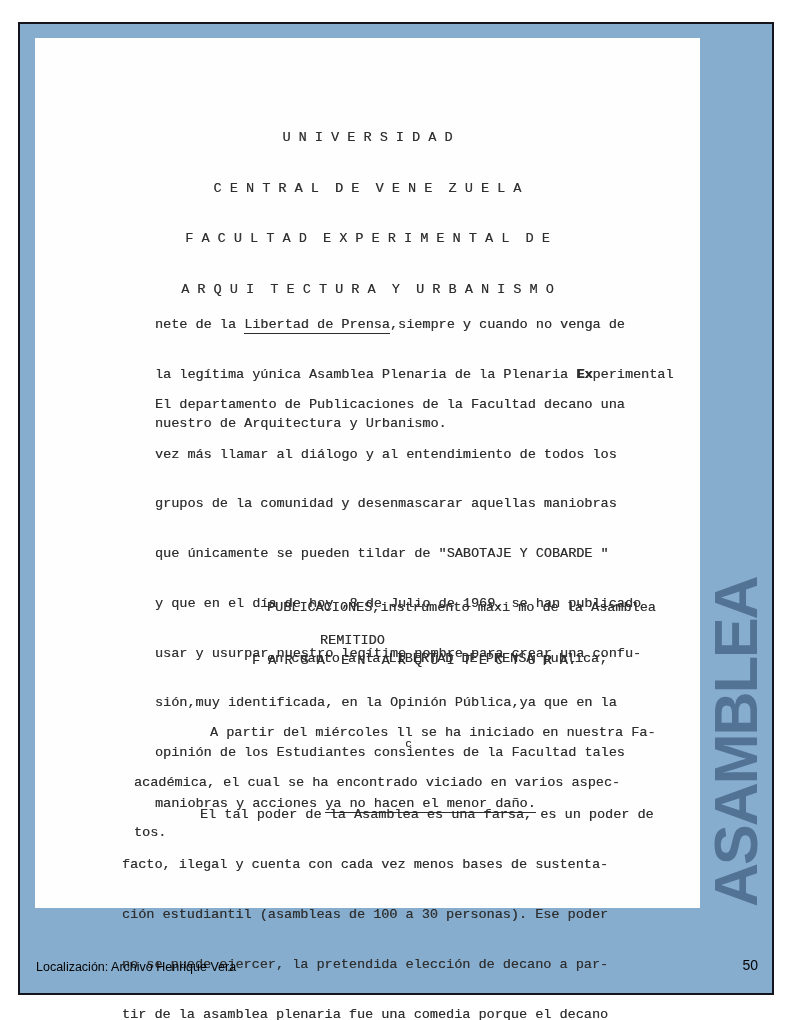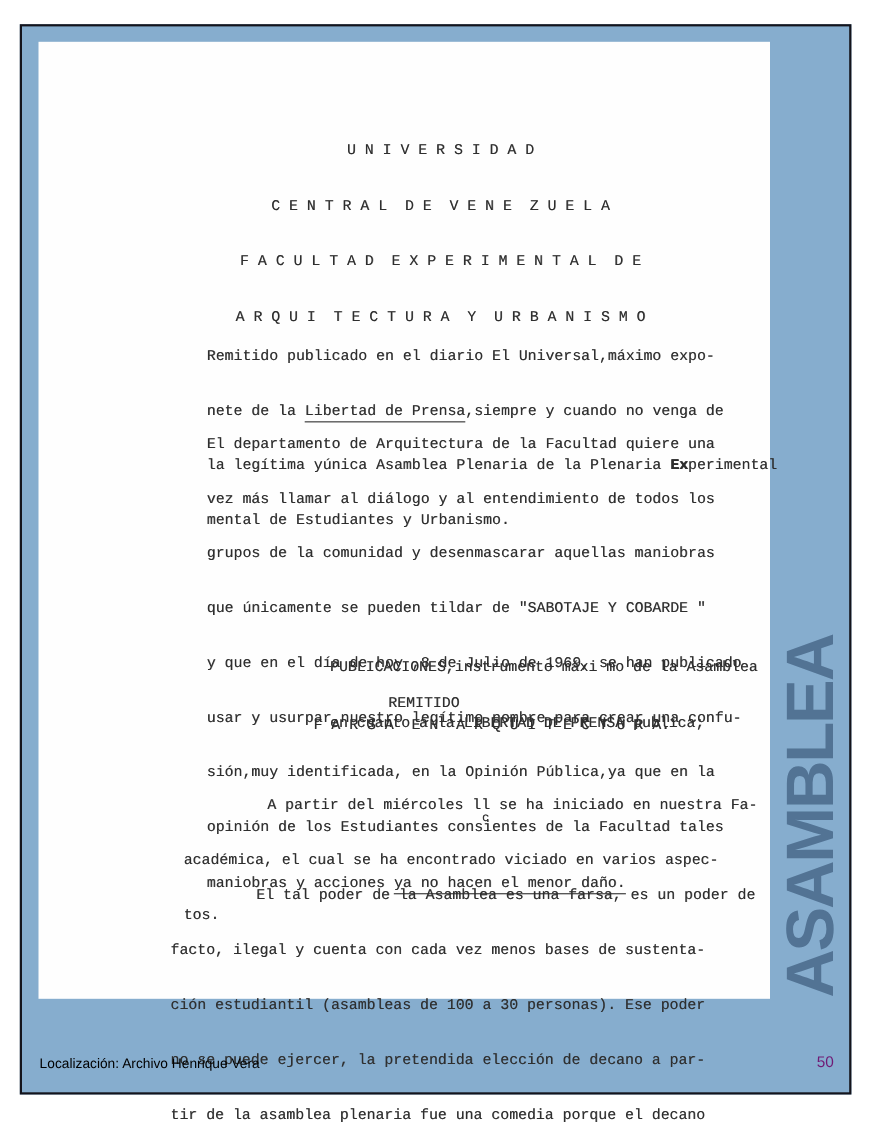--- a/index.html
+++ b/index.html
@@ -6,66 +6,65 @@
   .canvas{position:relative;width:792px;height:1020px;background:#ffffff;overflow:hidden;
           font-family:"Liberation Sans",sans-serif;}
   .frame{position:absolute;left:18px;top:22px;width:756px;height:973px;
          background:#86adce;border:2px solid #14141c;box-sizing:border-box;}
   .page{position:absolute;left:15px;top:14px;width:665px;height:870px;background:#fefefe;}
 
   
   .tw{font-family:"Liberation Mono","DejaVu Sans Mono",monospace;
       font-size:13.5px;color:#2e2e2e;white-space:pre;
       text-shadow:0.3px 0 0 rgba(46,46,46,.55);}
-  .block{position:absolute;padding-left:33px;}
+  .block{position:absolute;}
   .lh197 div{line-height:19.7px;}
   .lh20 div{line-height:20px;}
   .lh205 div{line-height:20.5px;}
   .lh21 div{line-height:21px;}
   .u{border-bottom:1.3px solid #2e2e2e;padding-bottom:1px;}
   .b{font-weight:bold;text-shadow:0.6px 0 0 #2e2e2e;}
   .sup-c{display:inline-block;width:0;overflow:visible;position:relative;
          top:-9px;left:-1px;font-size:11px;}
   .header-block{left:0;width:665px;text-align:center;}
 
   
   .side-label{position:absolute;left:679px;top:883px;width:292px;height:74px;
       transform:rotate(-90deg);transform-origin:0 0;
       font-family:"Liberation Sans",sans-serif;font-weight:bold;
       font-size:61px;line-height:74px;letter-spacing:-2px;color:#527394;
       white-space:nowrap;}
 
   .footer-left{position:absolute;left:16px;top:936px;font-size:12.5px;color:#000000;}
-  .footer-page{position:absolute;right:14px;top:933px;font-size:14px;color:#701a75;}
+  .footer-page{position:absolute;right:14px;top:933px;font-size:14px;color:#000000;}
 </style>
 </head>
 <body>
 
 <div class="canvas">
   <div class="frame">
 
     <div class="page">
 
       <div class="block header-block tw lh205" style="top:60px;">
         <div>U N I V E R S I D A D</div>
         <div>C E N T R A L  D E  V E N E  Z U E L A</div>
         <div>F A C U L T A D  E X P E R I M E N T A L  D E</div>
         <div>A R Q U I  T E C T U R A  Y  U R B A N I S M O</div>
       </div>
 
 
       <div class="block tw lh197" style="top:247px;left:120px;">
-        <div>Remitido publicado en el diario El Universal,máximo expo-</div>
         <div><span>nete de la </span><span class="u">Libertad de Prensa</span><span>,siempre y cuando no venga de</span></div>
         <div><span>la legítima yúnica Asamblea Plenaria de la Plenaria </span><span class="b">Ex</span><span>perimental</span></div>
-        <div>mental de Estudiantes y Urbanismo.</div>
+        <div>nuestro de Arquitectura y Urbanismo.</div>
       </div>
 
       <div class="block tw lh197" style="top:327px;left:120px;">
-        <div>El departamento de Arquitectura de la Facultad quiere una</div>
+        <div>El departamento de Publicaciones de la Facultad decano una</div>
         <div>vez más llamar al diálogo y al entendimiento de todos los</div>
         <div>grupos de la comunidad y desenmascarar aquellas maniobras</div>
         <div>que únicamente se pueden tildar de "SABOTAJE Y COBARDE "</div>
         <div>y que en el día de hoy ,8 de Julio de 1969, se han publicado</div>
         <div>usar y usurpar nuestro legítimo nombre para crear una confu-</div>
         <div>sión,muy identificada, en la Opinión Pública,ya que en la</div>
         <div><span>opinión de los Estudiantes cons</span><span class="sup-c">c</span><span>ientes de la Facultad tales</span></div>
         <div><span>maniobras y acciones </span><span class="u">ya no hacen el menor daño.</span></div>
       </div>
 

